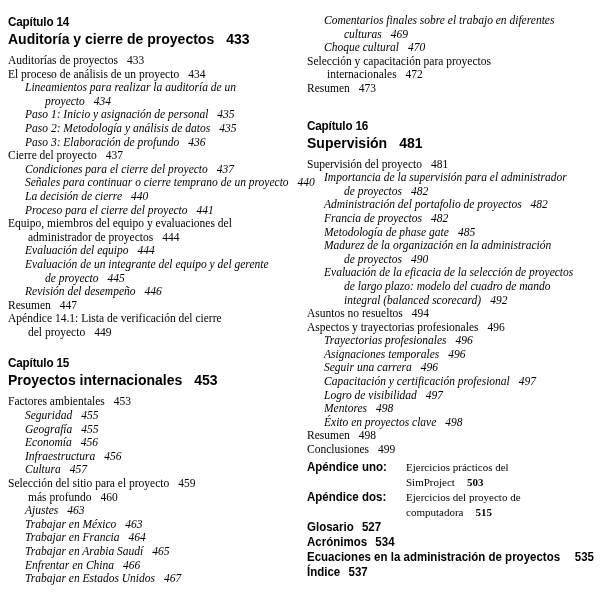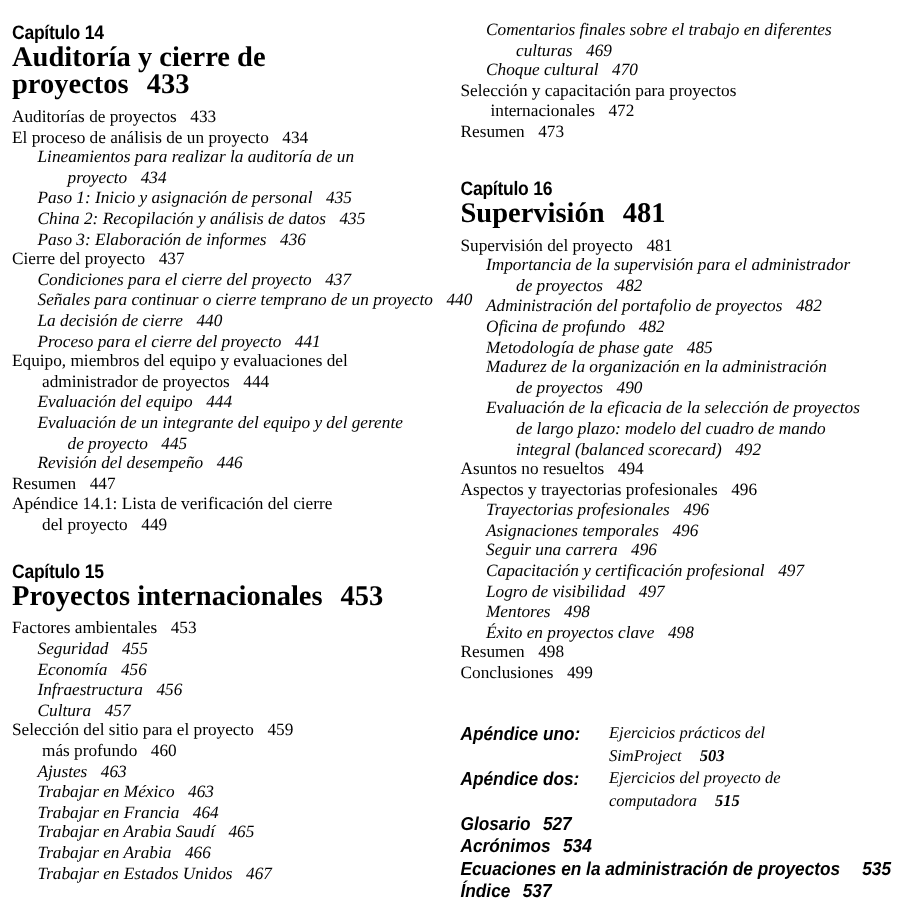--- a/index.html
+++ b/index.html
@@ -7,22 +7,22 @@
   .col { position: absolute; top: 0; }
   .col-left { left: 8px; width: 292px; }
   .col-right { left: 307px; width: 293px; }
 
   .chap-label {
     font-family: "Liberation Sans", sans-serif; font-weight: bold;
     font-size: 13px; line-height: 16px; letter-spacing: -0.2px;
     transform: scaleX(0.9); transform-origin: left;
   }
   .chap-title {
-    font-family: Liberation Serif, serif; font-weight: bold;
-    font-size: 19px; line-height: 18px;
+    font-family: Liberation Sans, sans-serif; font-weight: bold;
+    font-size: 14px; line-height: 18px;
   }
   .pg { margin-left: 12px; }
   .entry {
     font-family: "Liberation Serif", serif; font-size: 11.5px; line-height: 13.6px;
     white-space: nowrap;
   }
   .l1 { padding-left: 0; }
   .l1 .cont { padding-left: 20px; display: block; }
   .l2 { padding-left: 17px; font-style: italic; }
   .l2 .cont { padding-left: 20px; display: block; }
@@ -55,22 +55,22 @@
     <div class="chap-label">Capítulo 14</div>
     <div class="chap-title"><span>Auditoría y cierre de proyectos</span><span class="pg">433</span></div>
     <div class="entries">
         <div class="entry l1"><span class=""><span class="">Auditorías de proyectos</span><span class="num">433</span></span></div>
         <div class="entry l1"><span class=""><span class="">El proceso de análisis de un proyecto</span><span class="num">434</span></span></div>
         <div class="entry l2">
           <span style="display: block;"><span class="">Lineamientos para realizar la auditoría de un</span></span>
           <span class="cont"><span class="">proyecto</span><span class="num">434</span></span>
         </div>
         <div class="entry l2"><span class=""><span class="">Paso 1: Inicio y asignación de personal</span><span class="num">435</span></span></div>
-        <div class="entry l2"><span class=""><span class="">China 2: Recopilación y análisis de datos</span><span class="num">435</span></span></div>
-        <div class="entry l2"><span class=""><span class="">Paso 3: Elaboración de informes</span><span class="num">436</span></span></div>
+        <div class="entry l2"><span class=""><span class="">Paso 2: Metodología y análisis de datos</span><span class="num">435</span></span></div>
+        <div class="entry l2"><span class=""><span class="">Paso 3: Elaboración de profundo</span><span class="num">436</span></span></div>
         <div class="entry l1"><span class=""><span class="">Cierre del proyecto</span><span class="num">437</span></span></div>
         <div class="entry l2"><span class=""><span class="">Condiciones para el cierre del proyecto</span><span class="num">437</span></span></div>
         <div class="entry l2"><span class=""><span class="">Señales para continuar o cierre temprano de un proyecto</span><span class="num">440</span></span></div>
         <div class="entry l2"><span class=""><span class="">La decisión de cierre</span><span class="num">440</span></span></div>
         <div class="entry l2"><span class=""><span class="">Proceso para el cierre del proyecto</span><span class="num">441</span></span></div>
         <div class="entry l1">
           <span style="display: block;"><span class="">Equipo, miembros del equipo y evaluaciones del</span></span>
           <span class="cont"><span class="">administrador de proyectos</span><span class="num">444</span></span>
         </div>
         <div class="entry l2"><span class=""><span class="">Evaluación del equipo</span><span class="num">444</span></span></div>
@@ -85,32 +85,33 @@
           <span class="cont"><span class="">del proyecto</span><span class="num">449</span></span>
         </div>
       </div>
   </div>
   <div class="chap" style="margin-top:16px;">
     <div class="chap-label">Capítulo 15</div>
     <div class="chap-title"><span>Proyectos internacionales</span><span class="pg">453</span></div>
     <div class="entries">
         <div class="entry l1"><span class=""><span class="">Factores ambientales</span><span class="num">453</span></span></div>
         <div class="entry l2"><span class=""><span class="">Seguridad</span><span class="num">455</span></span></div>
+        <div class="entry l2"><span class=""><span class="">Geografía</span><span class="num">455</span></span></div>
         <div class="entry l2"><span class=""><span class="">Economía</span><span class="num">456</span></span></div>
         <div class="entry l2"><span class=""><span class="">Infraestructura</span><span class="num">456</span></span></div>
         <div class="entry l2"><span class=""><span class="">Cultura</span><span class="num">457</span></span></div>
         <div class="entry l1"><span class=""><span class="">Selección del sitio para el proyecto</span><span class="num">459</span></span></div>
         <div class="entry l1">
           <span class="cont"><span class="">más profundo</span><span class="num">460</span></span>
         </div>
         <div class="entry l2"><span class=""><span class="">Ajustes</span><span class="num">463</span></span></div>
         <div class="entry l2"><span class=""><span class="">Trabajar en México</span><span class="num">463</span></span></div>
         <div class="entry l2"><span class=""><span class="">Trabajar en Francia</span><span class="num">464</span></span></div>
         <div class="entry l2"><span class=""><span class="">Trabajar en Arabia Saudí</span><span class="num">465</span></span></div>
-        <div class="entry l2"><span class=""><span class="">Trabajar en Arabia</span><span class="num">466</span></span></div>
+        <div class="entry l2"><span class=""><span class="">Enfrentar en China</span><span class="num">466</span></span></div>
         <div class="entry l2"><span class=""><span class="">Trabajar en Estados Unidos</span><span class="num">467</span></span></div>
       </div>
   </div>
 </div>
 
 <div class="col col-right" style="top:10px;">
   <div class="entries" style="margin-top:4px;">
       <div class="entry l2">
         <span style="display: block;"><span class="">Comentarios finales sobre el trabajo en diferentes</span></span>
         <span class="cont"><span class="">culturas</span><span class="num">469</span></span>
@@ -125,21 +126,21 @@
   <div class="chap" style="margin-top:22px;">
     <div class="chap-label">Capítulo 16</div>
     <div class="chap-title"><span>Supervisión</span><span class="pg">481</span></div>
     <div class="entries">
         <div class="entry l1"><span class=""><span class="">Supervisión del proyecto</span><span class="num">481</span></span></div>
         <div class="entry l2">
           <span style="display: block;"><span class="">Importancia de la supervisión para el administrador</span></span>
           <span class="cont"><span class="">de proyectos</span><span class="num">482</span></span>
         </div>
         <div class="entry l2"><span class=""><span class="">Administración del portafolio de proyectos</span><span class="num">482</span></span></div>
-        <div class="entry l2"><span class=""><span class="">Oficina de profundo</span><span class="num">482</span></span></div>
+        <div class="entry l2"><span class=""><span class="">Francia de proyectos</span><span class="num">482</span></span></div>
         <div class="entry l2"><span class=""><span class="">Metodología de phase gate</span><span class="num">485</span></span></div>
         <div class="entry l2">
           <span style="display: block;"><span class="">Madurez de la organización en la administración</span></span>
           <span class="cont"><span class="">de proyectos</span><span class="num">490</span></span>
         </div>
         <div class="entry l2">
           <span style="display: block;"><span class="">Evaluación de la eficacia de la selección de proyectos</span></span>
           <span class="cont"><span class="">de largo plazo: modelo del cuadro de mando</span></span>
           <span class="cont"><span class="">integral (balanced scorecard)</span><span class="num">492</span></span>
         </div>
@@ -151,21 +152,21 @@
         <div class="entry l2"><span class=""><span class="">Capacitación y certificación profesional</span><span class="num">497</span></span></div>
         <div class="entry l2"><span class=""><span class="">Logro de visibilidad</span><span class="num">497</span></span></div>
         <div class="entry l2"><span class=""><span class="">Mentores</span><span class="num">498</span></span></div>
         <div class="entry l2"><span class=""><span class="">Éxito en proyectos clave</span><span class="num">498</span></span></div>
         <div class="entry l1"><span class=""><span class="">Resumen</span><span class="num">498</span></span></div>
         <div class="entry l1"><span class=""><span class="">Conclusiones</span><span class="num">499</span></span></div>
       </div>
   </div>
 </div>
 
-<div class="appx" style="top:482px;font-style:italic;">
+<div class="appx" style="top:460px;">
   <div class="appx-row">
     <div class="appx-label">Apéndice uno:</div>
     <div class="appx-text">
       <div>Ejercicios prácticos del</div>
       <div><span>SimProject</span><span class="pg" style="font-weight:bold;">503</span></div>
     </div>
   </div>
   <div class="appx-row">
     <div class="appx-label">Apéndice dos:</div>
     <div class="appx-text">

